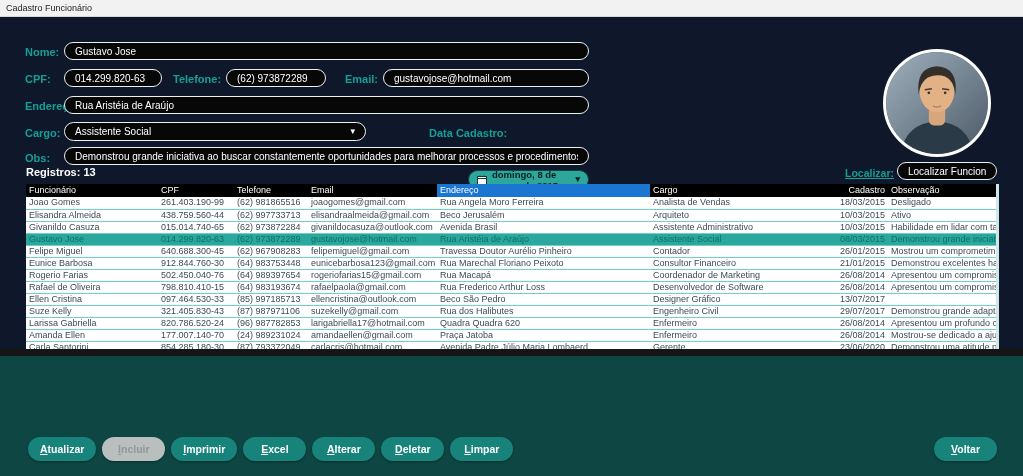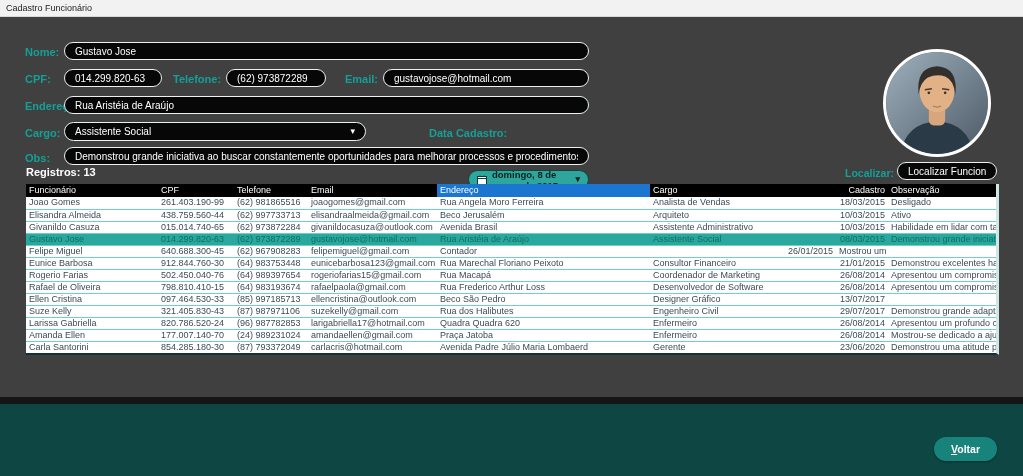--- a/index.html
+++ b/index.html
@@ -1,17 +1,17 @@
 <!DOCTYPE html>
 <html><head>
 <meta charset="utf-8">
 <style>
   * { margin:0; padding:0; box-sizing:border-box; font-family:"Liberation Sans", sans-serif; }
   html,body { width:1023px; height:476px; overflow:hidden; background:#0d4642; }
-  .screen { position:relative; width:1023px; height:404px; background:#404040; }
+  .screen { position:relative; width:1023px; height:356px; background:#0f172a; }
 
   
   .titlebar { position:absolute; top:0; left:0; width:100%; height:17px; background:#f2f2f2;
               border-bottom:1px solid #d8d8d8; color:#222; font-size:9px; line-height:17px; padding-left:6px; }
 
   .bottomstrip { position:absolute; bottom:0; left:0; width:100%; height:7px; background:#151515; }
 
   
   .flabel { position:absolute; color:#14a097; font-weight:bold; font-size:11px; }
   .pill { position:absolute; background:#070707; border:1px solid #e9f2f1; border-radius:10px;
@@ -25,21 +25,21 @@
   .datepill .chev { color:#06221f; margin-left:auto; }
   .cal { width:10px; height:10px; flex:0 0 auto; }
 
   
   .photo { position:absolute; left:883px; top:49px; width:108px; height:108px; border-radius:50%;
            border:3px solid #ffffff; overflow:hidden; background:#6b7a87; }
   .photo svg { display:block; width:100%; height:100%; }
 
   
   .registros { position:absolute; left:26px; top:166px; color:#ffffff; font-size:11px; font-weight:bold; }
-  .loclabel { position:absolute; left:845px; top:167px; color:#14a097; font-size:10.5px; font-weight:bold; }
+  .loclabel { position:absolute; left:845px; top:167px; color:#14a097; font-size:10.5px; font-weight:bold;text-decoration:underline; }
   .locinput { left:897px; top:162px; width:100px; }
 
   
   .table { position:absolute; left:26px; top:184px; width:973px; background:#ffffff;
            border-right:3px solid #cfe8e5; border-bottom:2px solid #123238; }
   .grid { display:grid; grid-template-columns:132px 76px 74px 129px 213px 186px 52px minmax(0,1fr); }
   .thead { background:#000000; color:#ffffff; height:13px; }
   .th { font-size:9px; line-height:13px; padding:0 3px; white-space:nowrap; overflow:hidden; }
   .th.hl { background:#1b76d1; }
   .th:nth-child(7) { text-align:right; }
@@ -185,20 +185,21 @@
           <div class="td td4">Rua Aristéia de Araújo</div>
           <div class="td td5">Assistente Social</div>
           <div class="td td6">08/03/2015</div>
           <div class="td td7">Demonstrou grande iniciativa ao ...</div>
         </div>
         <div class="trow grid">
           <div class="td td0">Felipe Miguel</div>
           <div class="td td1">640.688.300-45</div>
           <div class="td td2">(62) 967908283</div>
           <div class="td td3">felipemiguel@gmail.com</div>
+          <div class="td td4">Travessa Doutor Aurélio Pinheiro</div>
           <div class="td td5">Contador</div>
           <div class="td td6">26/01/2015</div>
           <div class="td td7">Mostrou um comprometimento n...</div>
         </div>
         <div class="trow grid">
           <div class="td td0">Eunice Barbosa</div>
           <div class="td td1">912.844.760-30</div>
           <div class="td td2">(64) 983753448</div>
           <div class="td td3">eunicebarbosa123@gmail.com</div>
           <div class="td td4">Rua Marechal Floriano Peixoto</div>
@@ -272,16 +273,25 @@
           <div class="td td2">(87) 793372049</div>
           <div class="td td3">carlacris@hotmail.com</div>
           <div class="td td4">Avenida Padre Júlio Maria Lombaerd</div>
           <div class="td td5">Gerente</div>
           <div class="td td6">23/06/2020</div>
           <div class="td td7">Demonstrou uma atitude positiva...</div>
         </div>
       </div>
   </div>
 
+  <div class="btnrow">
+      <button class="btn mnemonic"><u>A</u>tualizar</button>
+      <button class="btn mnemonic disabled" disabled=""><u>I</u>ncluir</button>
+      <button class="btn mnemonic"><u>I</u>mprimir</button>
+      <button class="btn mnemonic"><u>E</u>xcel</button>
+      <button class="btn mnemonic"><u>A</u>lterar</button>
+      <button class="btn mnemonic"><u>D</u>eletar</button>
+      <button class="btn mnemonic"><u>L</u>impar</button>
+    </div>
   <button class="btn voltar mnemonic"><u>V</u>oltar</button>
 
   <div class="bottomstrip"></div>
 </div>
 
 </body></html>

